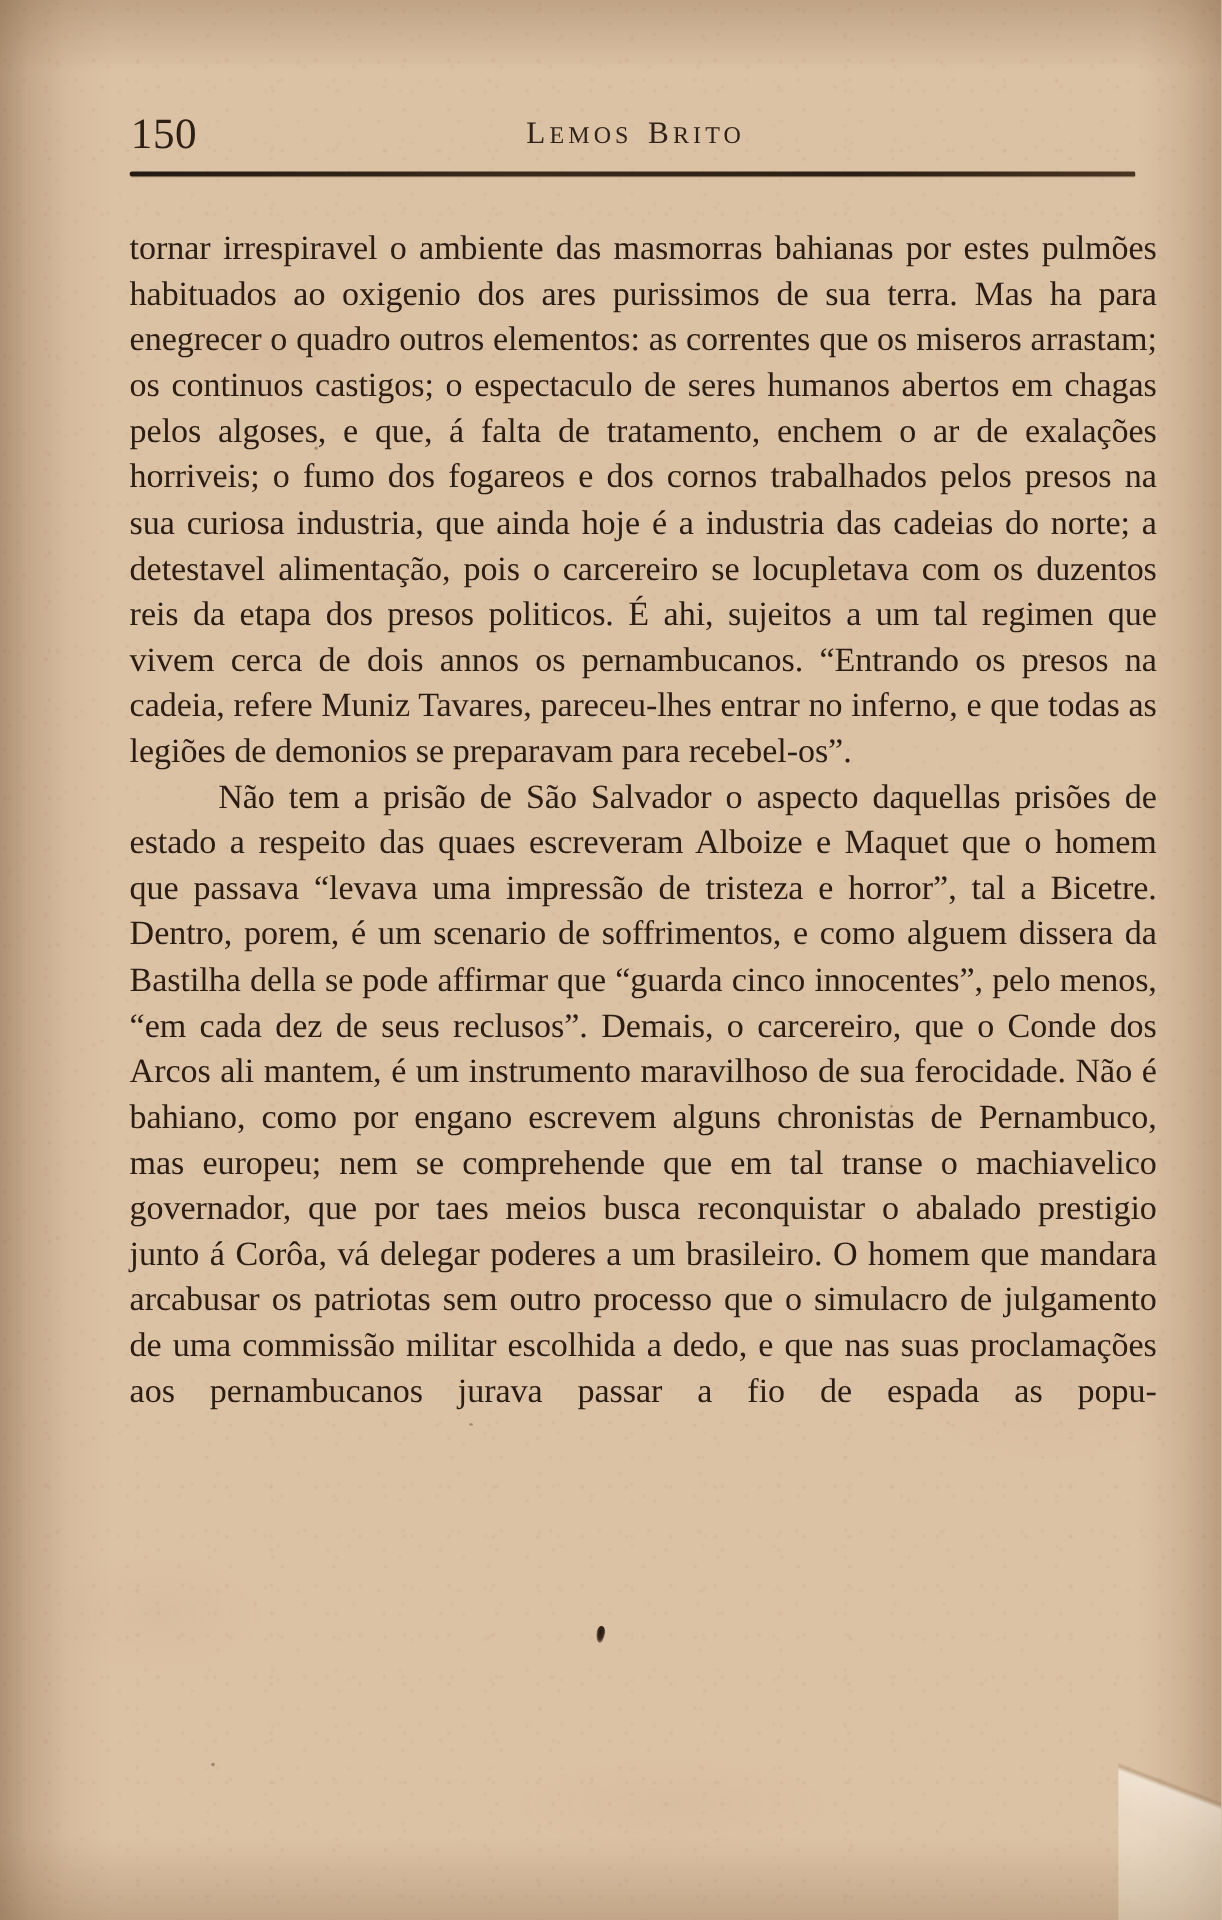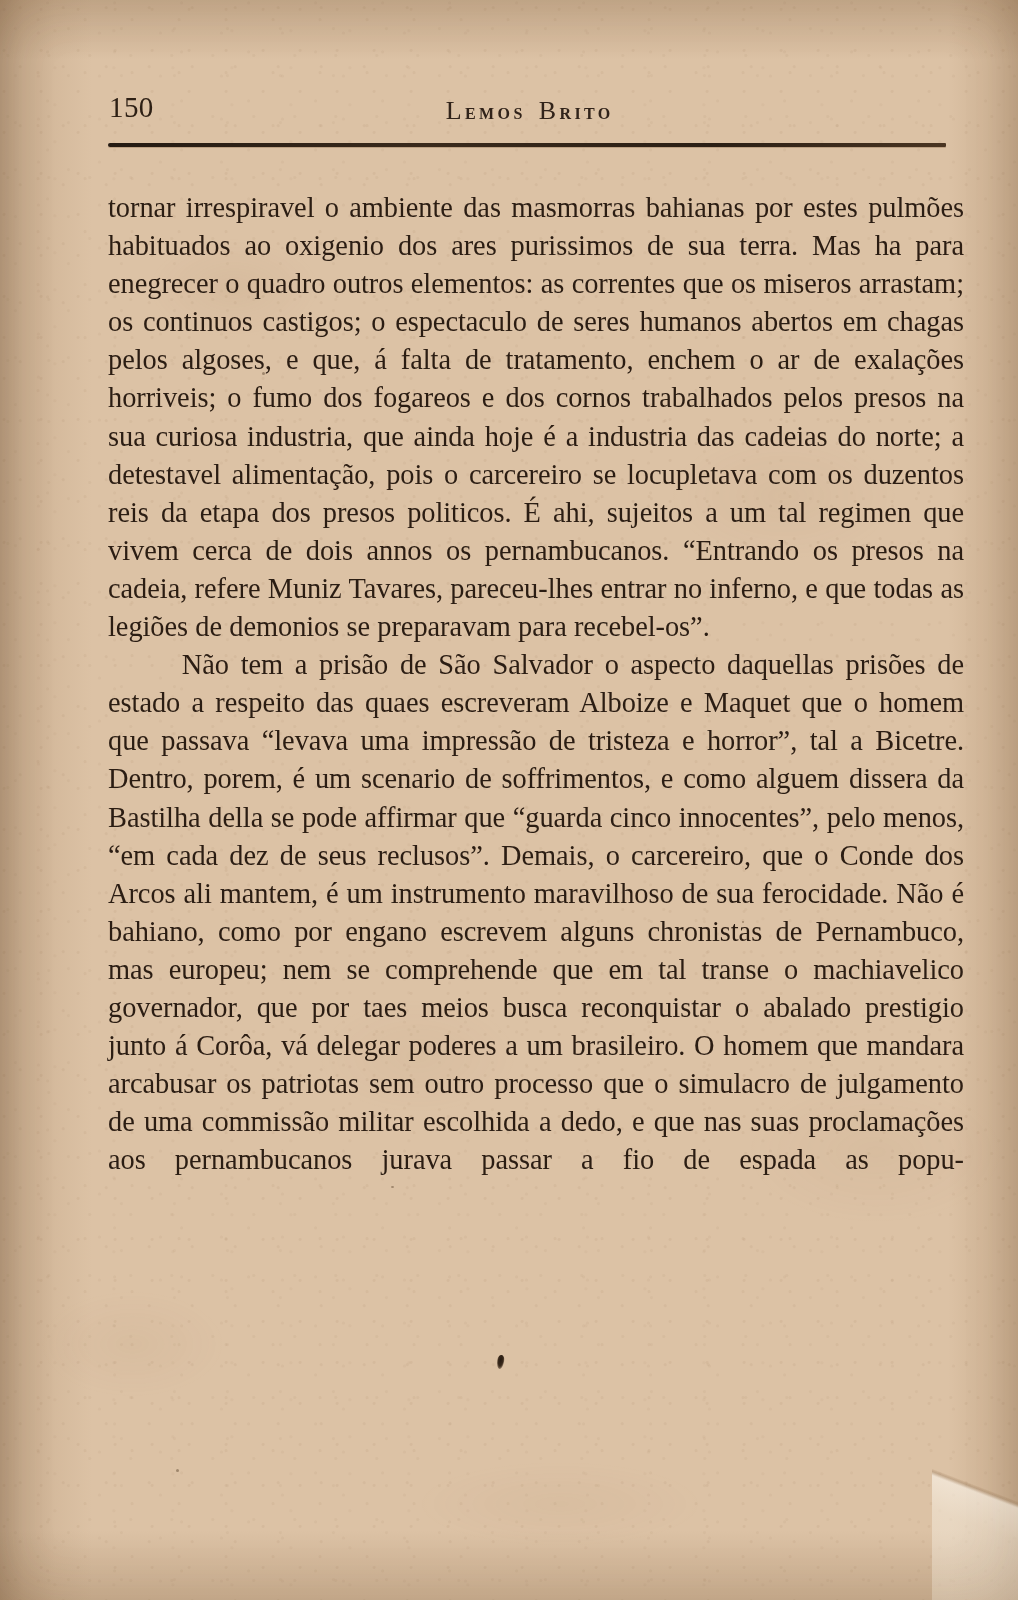--- a/index.html
+++ b/index.html
@@ -149,39 +149,39 @@
     position: absolute;
     left: 0;
     top: 93px;
     width: 840px;
     height: 40px;
   }
   #folio {
     position: absolute;
     left: 1px;
     top: 0;
-    font-size: 29px;
+    font-size: 36px;
     color: #2e2015;
     letter-spacing: 0.4px;
     line-height: 1;
   }
   #head-title {
     position: absolute;
     left: 0;
     top: 5px;
     width: 840px;
     text-align: center;
     font-size: 24px;
     color: #31231a;
     letter-spacing: 3.4px;
     line-height: 1;
     text-indent: 3.4px;
   }
   #head-title .cap { font-size: 26px; }
-  #head-title .sc  { font-size: 16px; font-weight: bold; }
+  #head-title .sc  { font-size: 20px; }
   #head-title .gap { display: inline-block; width: 13px; }
 
   #head-rule {
     position: absolute;
     left: 0;
     top: 143px;
     width: 838px;
     height: 4px;
     background: linear-gradient(to right, #241a12 0%, #3a2a1c 38%, #2b1f15 72%, #4a3522 100%);
     border-radius: 2px 1px 1px 2px;

